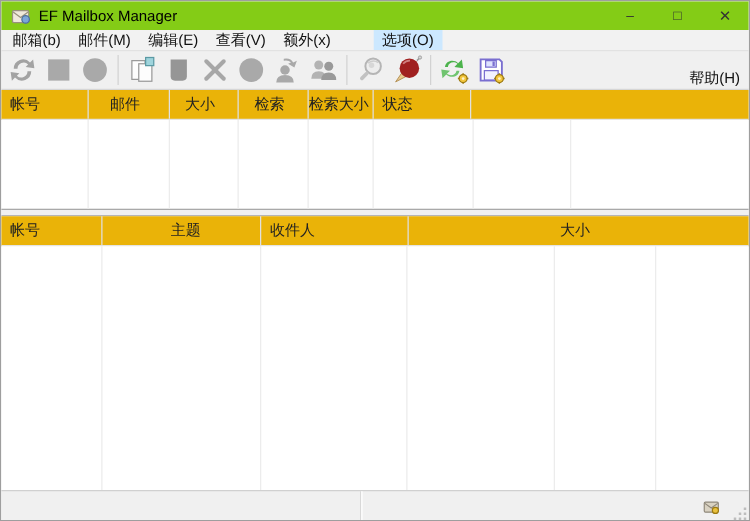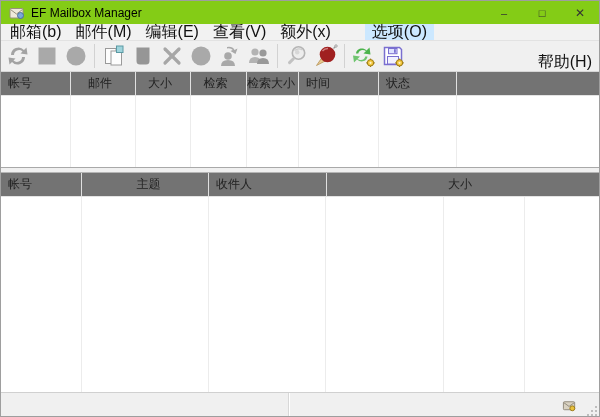--- a/index.html
+++ b/index.html
@@ -13,31 +13,31 @@
   
   .titlebar{height:23px;background:#84cc16;display:flex;align-items:center;}
   .app-icon{width:16px;height:16px;margin:0 6px 0 8px;flex:0 0 auto;}
   .title-text{font-size:12px;color:#000;white-space:nowrap;}
   .caption-buttons{margin-left:auto;display:flex;height:100%;}
   .cap-btn{width:38px;height:100%;display:flex;align-items:center;justify-content:center;
     font-size:11px;color:#333;cursor:default;}
   .cap-btn.close{font-size:12px;}
   
   .menubar{height:16px;background:#f2f2f2;display:flex;align-items:stretch;padding-left:2px;}
-  .menu-item{display:flex;align-items:center;padding:0 7px;font-size:16px;color:#111;white-space:nowrap;}
+  .menu-item{display:flex;align-items:center;padding:0 7px;font-size:12px;color:#111;white-space:nowrap;}
   .menu-item.hl{background:#cce8ff;margin-left:27px;}
   .menu-right{margin-left:auto;display:flex;margin-top:38px;}
   
   .toolbar{height:32px;background:#f0f0f0;border-top:1px solid #e2e2e2;border-bottom:1px solid #d6d6d6;
     display:flex;align-items:center;padding-left:2px;}
   .tb-btn{width:29px;height:28px;display:flex;align-items:center;justify-content:center;flex:0 0 auto;}
   .tb-btn svg{width:24px;height:24px;display:block;}
   .tb-sep{width:1px;height:24px;background:#d2d2d2;margin:0 4px;flex:0 0 auto;}
   
-  .grid-header{display:flex;background:#737373;border-bottom:1px solid #e4e4e4;height:24px;}
+  .grid-header{display:flex;background:#eab308;border-bottom:1px solid #e4e4e4;height:24px;}
   .hcell{height:100%;line-height:23px;font-size:12px;color:#222;overflow:hidden;white-space:nowrap;flex:0 0 auto;}
   .hcell.bordered{border-right:1px solid #e0e0e0;}
   .hcell.left{padding-left:7px;text-align:left;}
   .hcell.right{padding-right:6px;text-align:center;}
   .hfill{flex:1 1 auto;}
   .grid-body{display:flex;background:#fff;}
   .bcol{height:100%;flex:0 0 auto;}
   .bcol.bordered{border-right:1px solid #ececec;}
   .bfill{flex:1 1 auto;height:100%;}
   .body-top{height:71px;}
@@ -203,21 +203,20 @@
       </div>
     </div>
 
   <div class="pane-top">
     <div class="grid-header">
         <div class="hcell left bordered" style="width: 70px;">帐号</div>
         <div class="hcell right bordered" style="width: 65px;">邮件</div>
         <div class="hcell right bordered" style="width: 55px;">大小</div>
         <div class="hcell right bordered" style="width: 56px;">检索</div>
         <div class="hcell right bordered" style="width: 52px;">检索大小</div>
-        <div class="hcell left bordered" style="width: 80px;">时间</div>
         <div class="hcell left bordered" style="width: 78px;">状态</div>
         <div class="hcell hfill"></div>
       </div>
     <div class="grid-body body-top">
         <div class="bcol bordered" style="width: 70px;"></div>
         <div class="bcol bordered" style="width: 65px;"></div>
         <div class="bcol bordered" style="width: 55px;"></div>
         <div class="bcol bordered" style="width: 56px;"></div>
         <div class="bcol bordered" style="width: 52px;"></div>
         <div class="bcol bordered" style="width: 80px;"></div>

